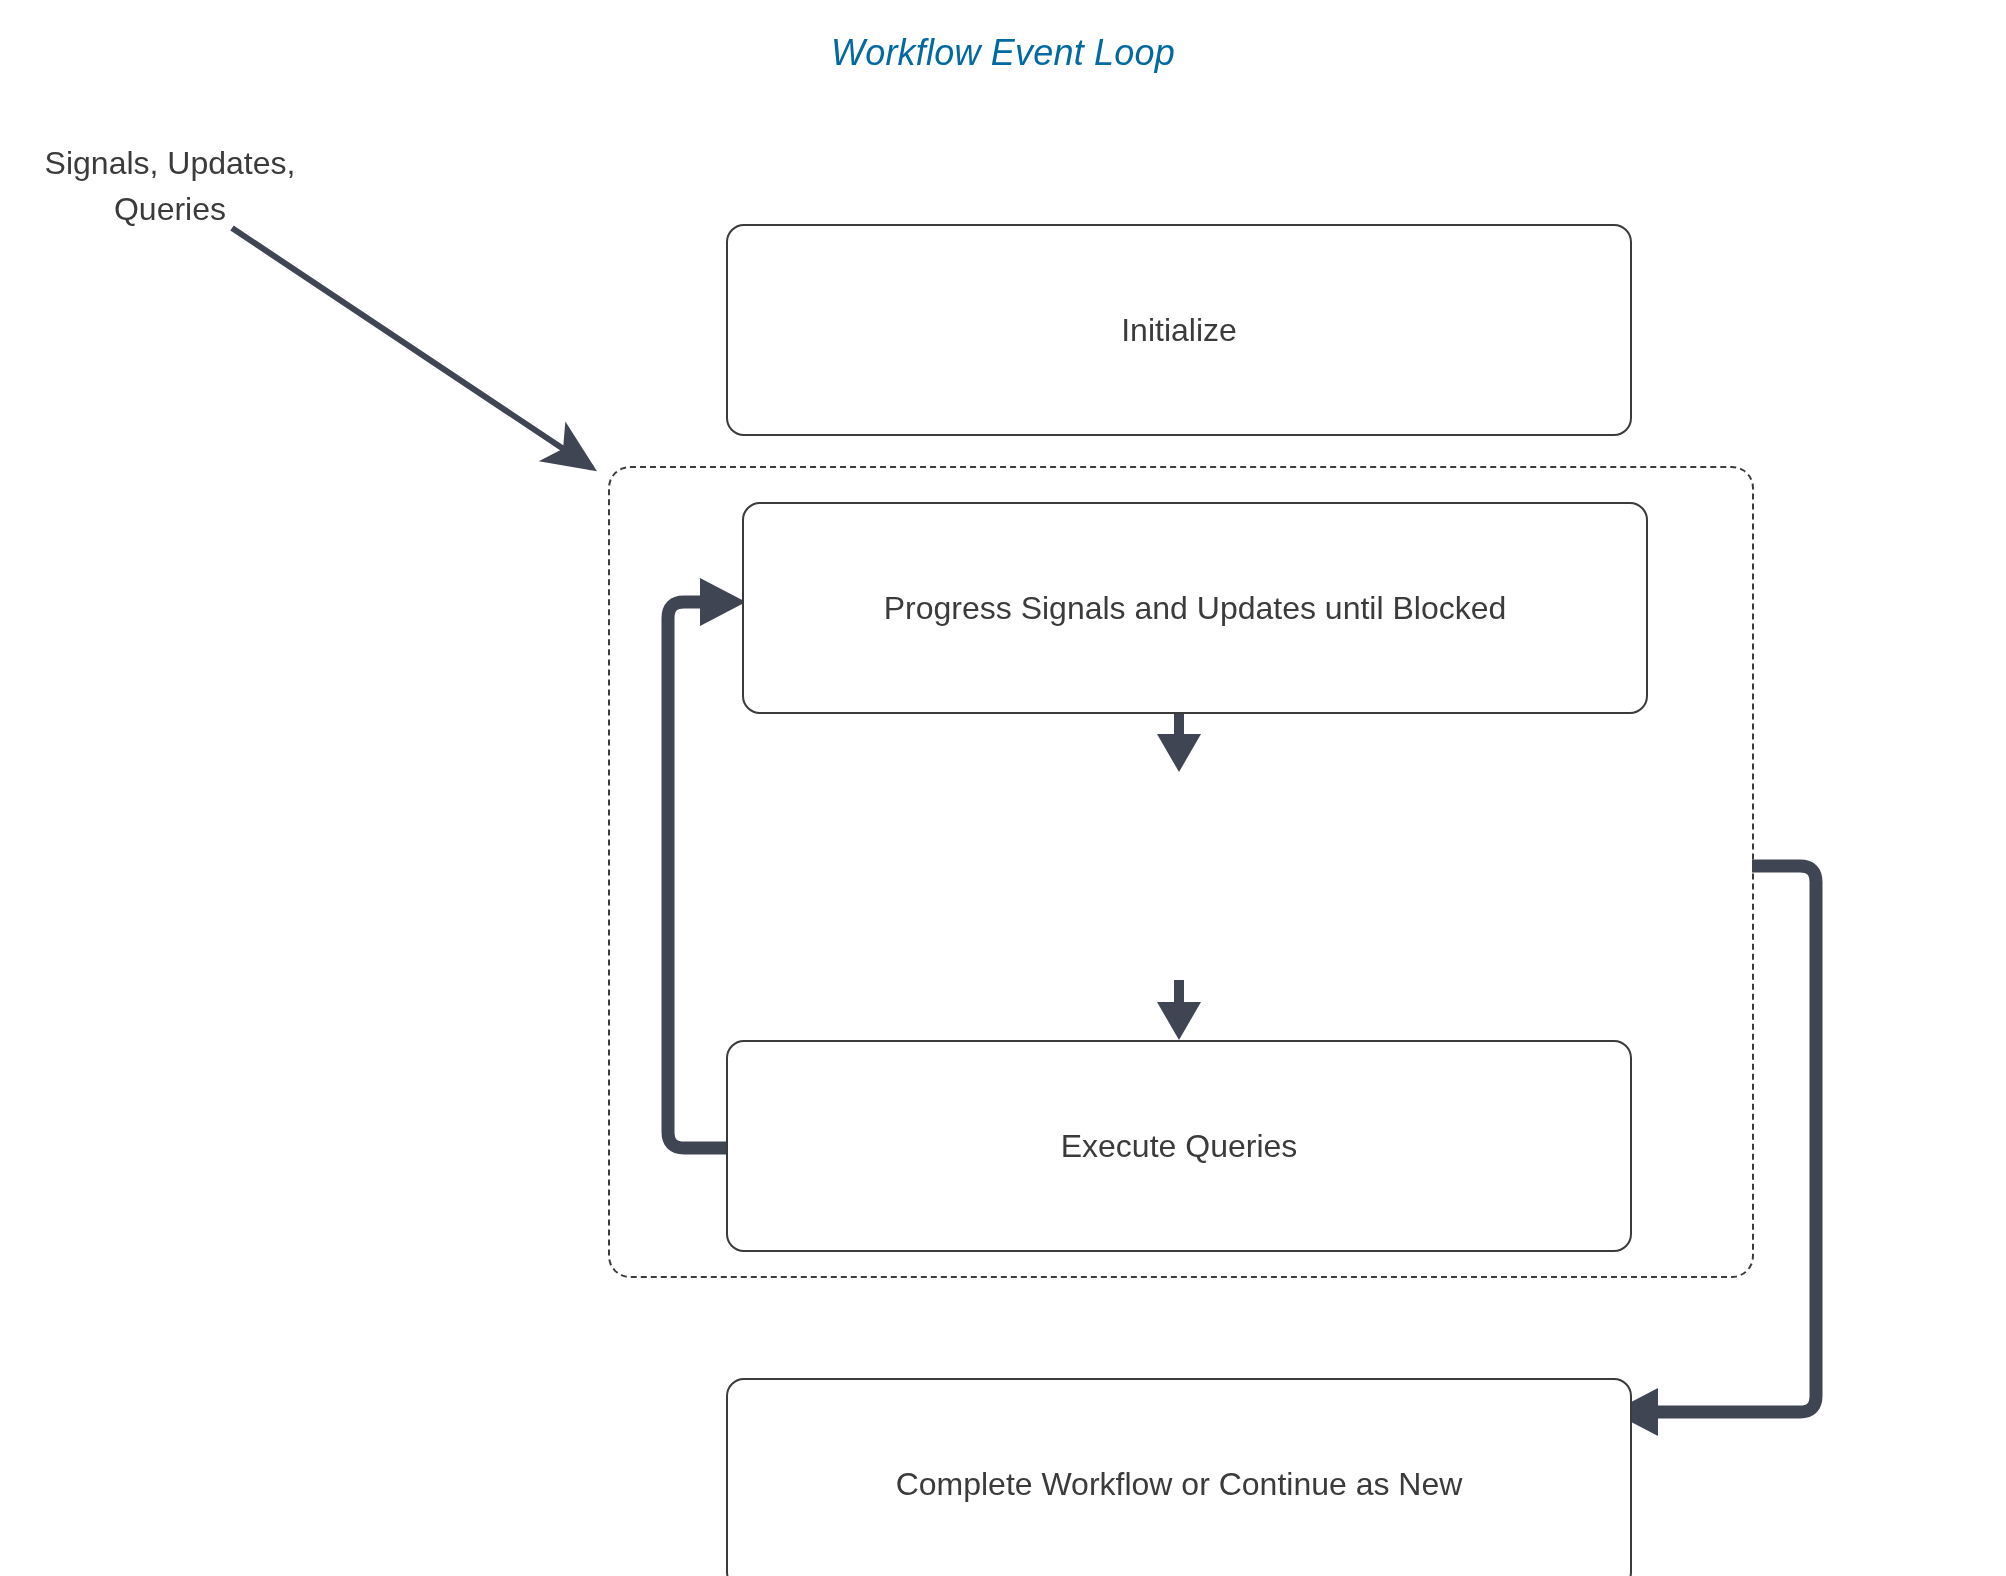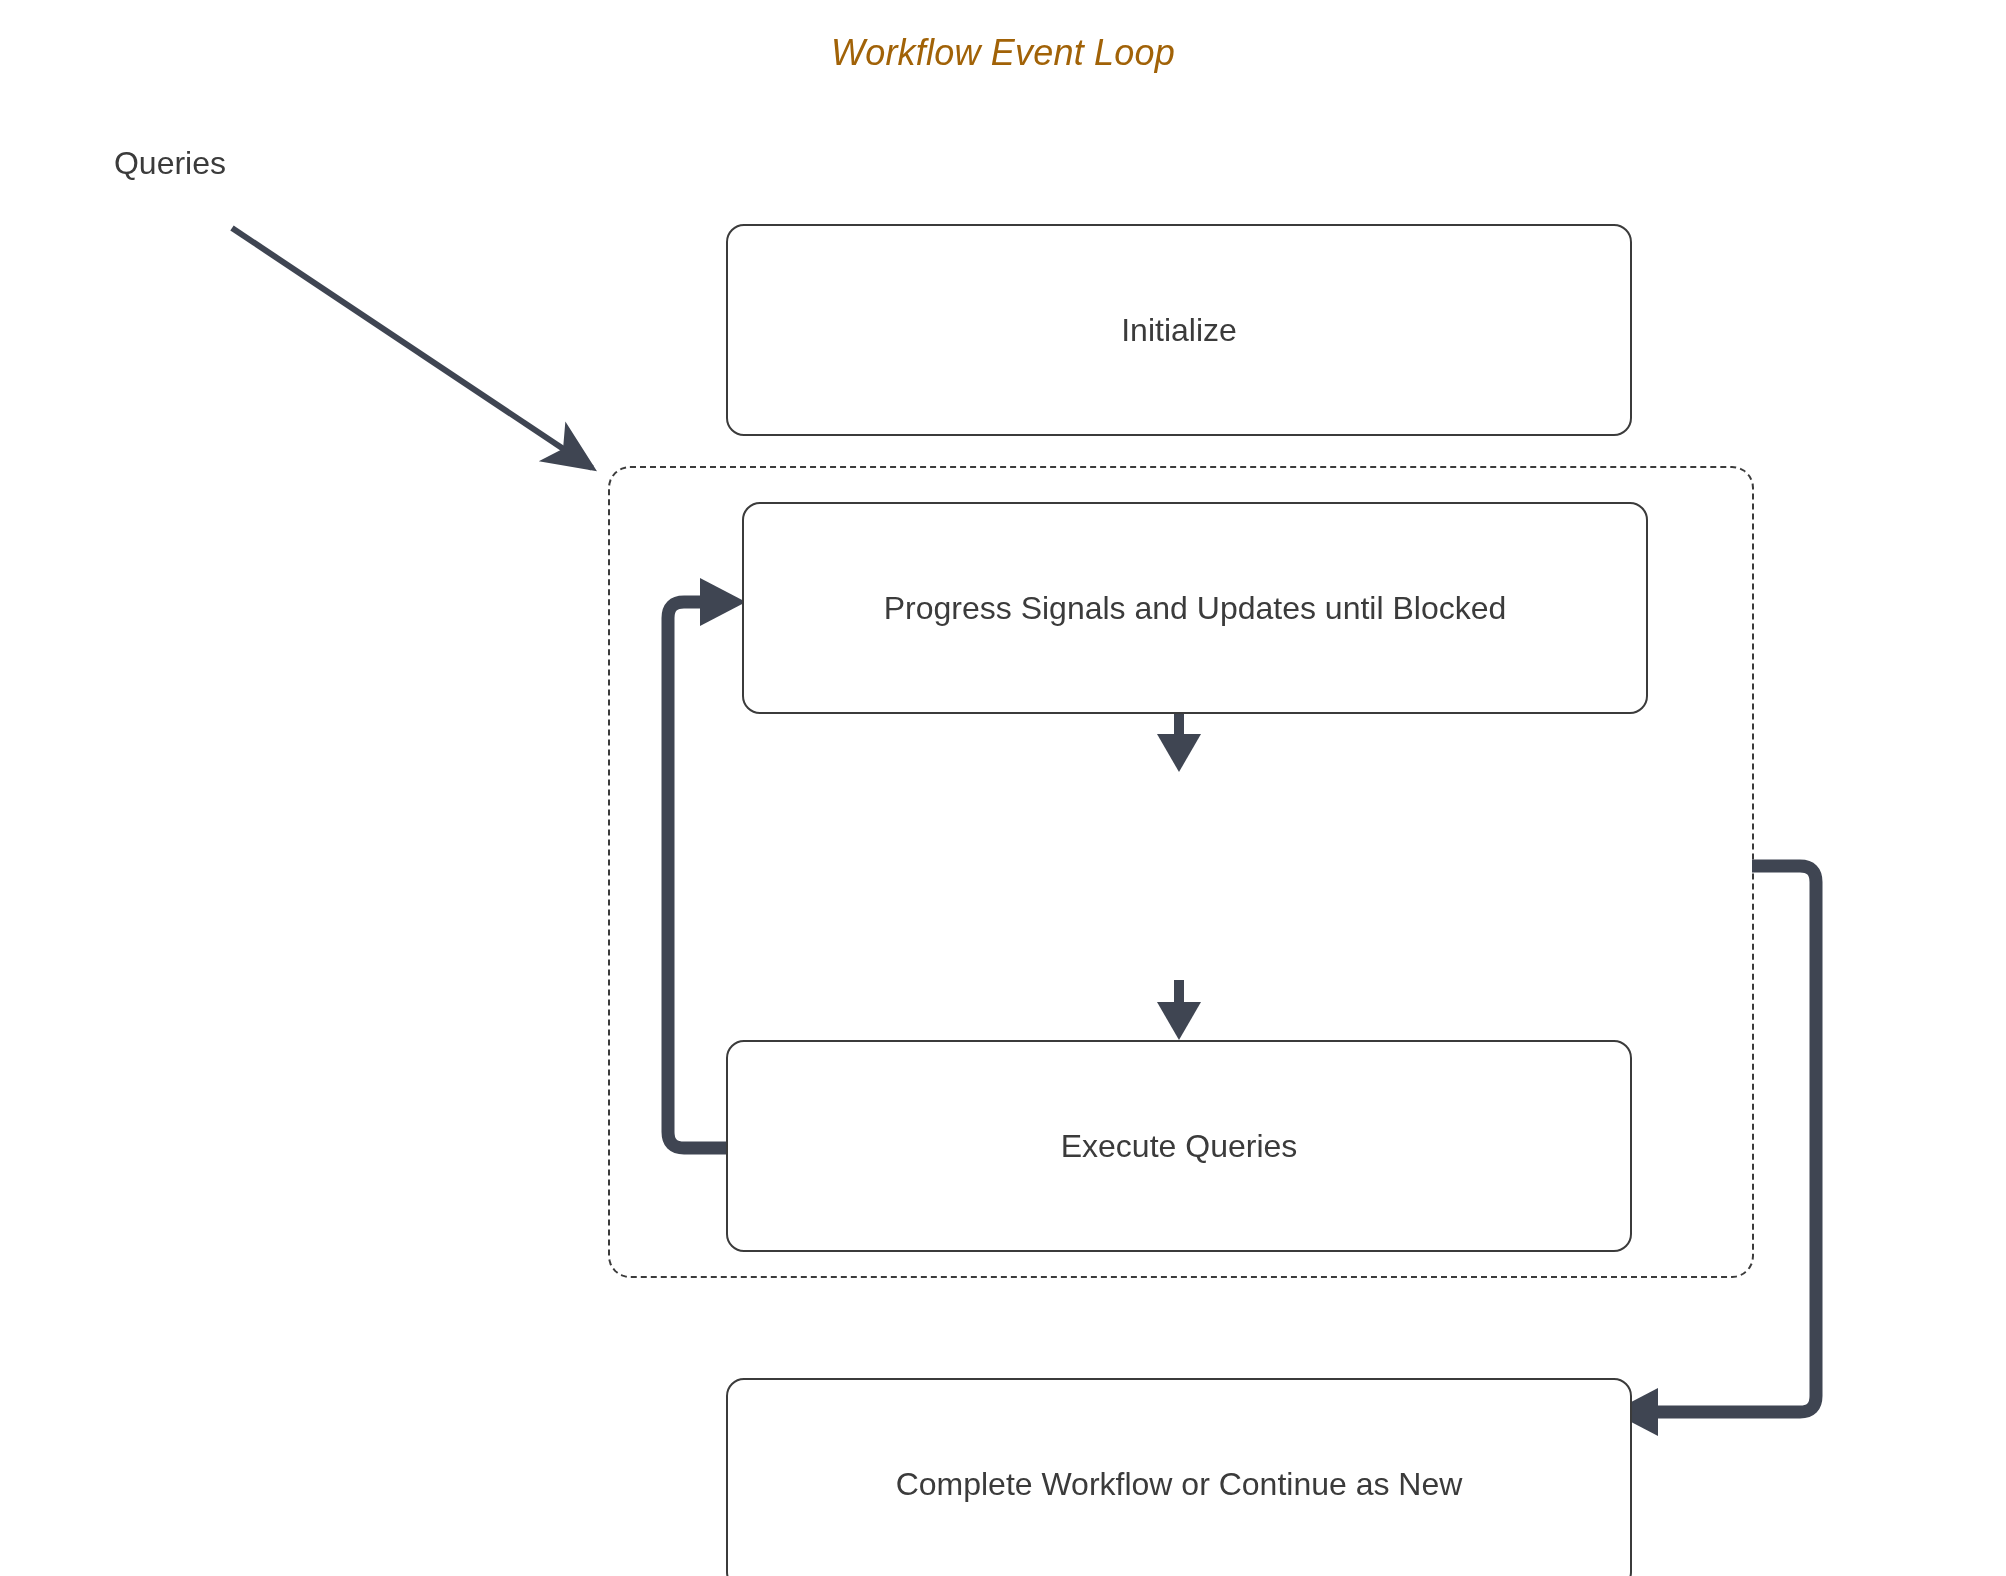--- a/index.html
+++ b/index.html
@@ -22,21 +22,21 @@
     height: 1576px;
   }
   .diagram-title {
     position: absolute;
     left: 0;
     top: 32px;
     width: 2006px;
     text-align: center;
     font-size: 36px;
     font-style: italic;
-    color: #a16207;
+    color: #0369a1;
     letter-spacing: 0.2px;
     white-space: nowrap;
   }
   .ext-label {
     position: absolute;
     left: 20px;
     top: 140px;
     width: 300px;
     text-align: center;
     font-size: 32px;
@@ -83,20 +83,21 @@
   }
 </style>
 </head>
 <body>
 
 <div id="canvas">
 
   <div class="diagram-title">Workflow Event Loop</div>
 
   <div class="ext-label">
+    <div>Signals, Updates,</div>
     <div>Queries</div>
   </div>
 
   <div id="loop-container"></div>
 
   <svg class="edges" viewBox="0 0 2006 1576">
     <defs>
       <marker id="thinhead" markerWidth="10" markerHeight="10" refX="8" refY="4" orient="auto" markerUnits="strokeWidth">
         <path d="M0,0 L9,4 L0,8 L2.2,4 z" fill="#3f4552"></path>
       </marker>

